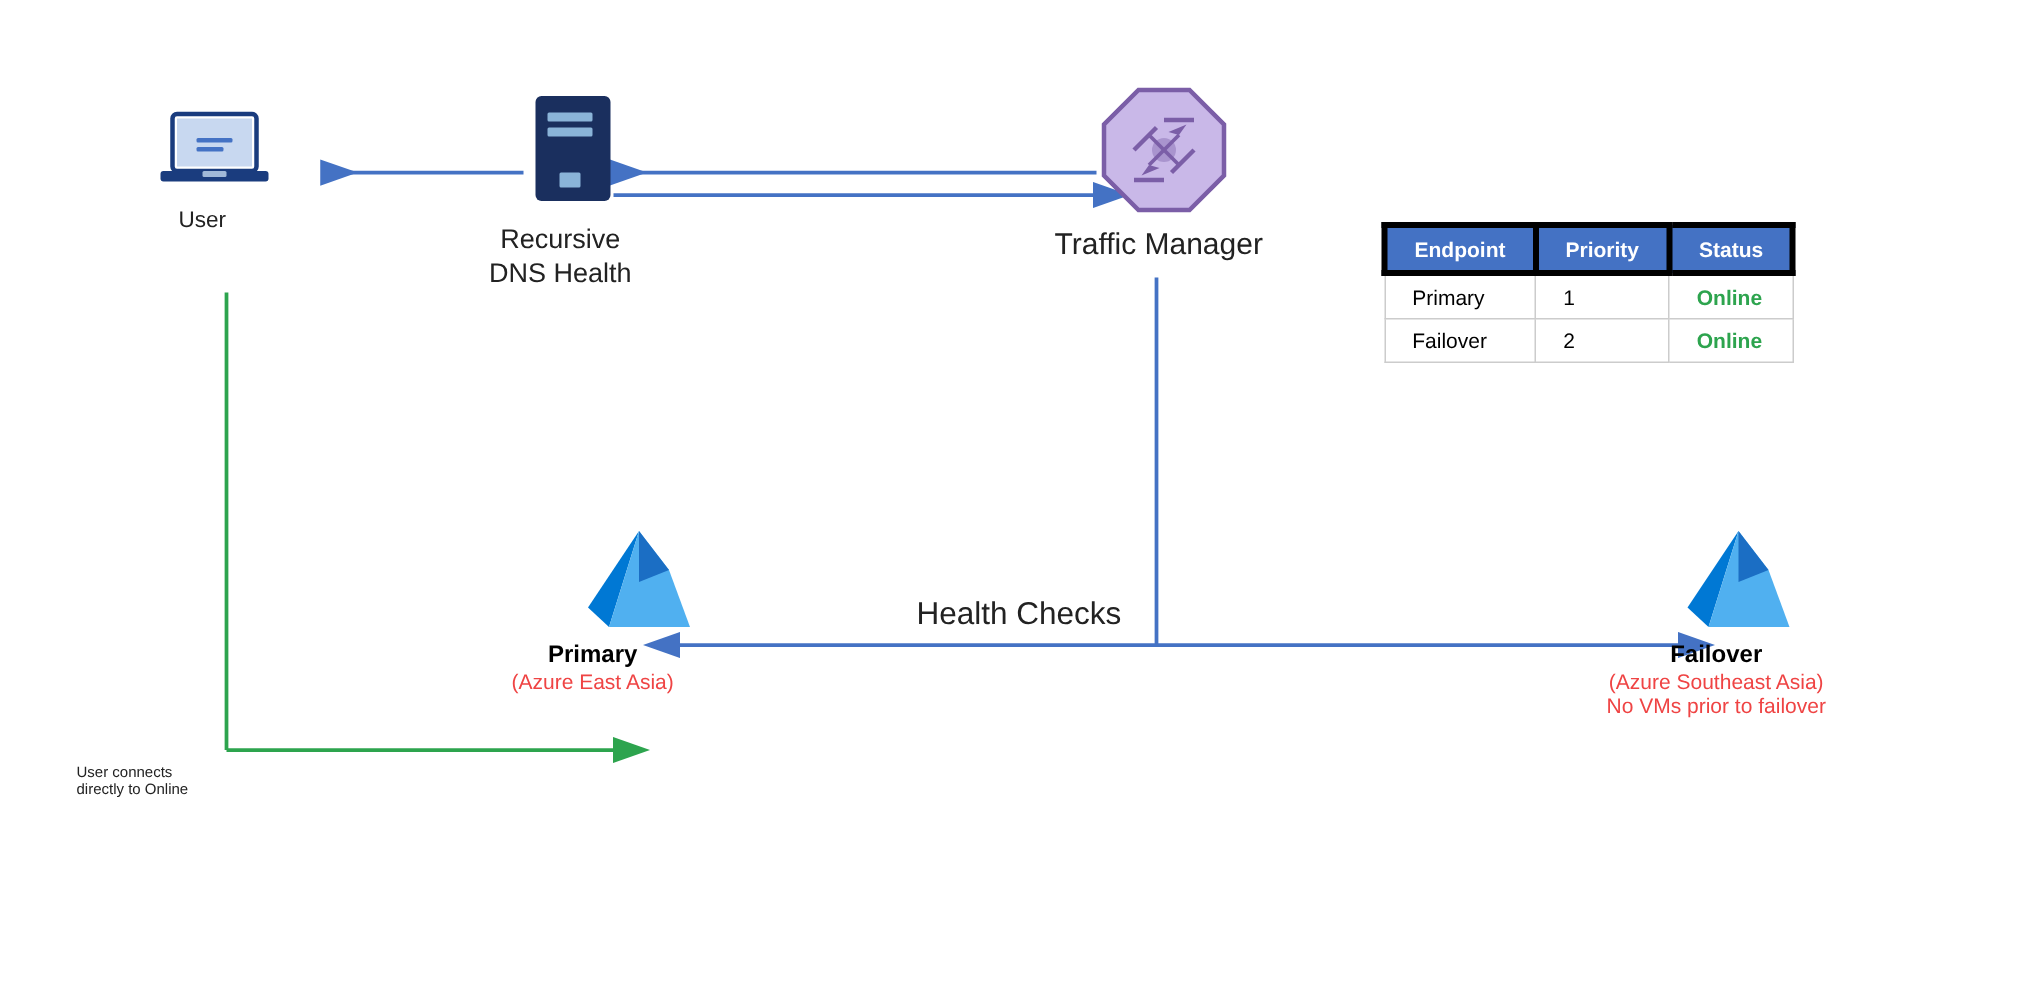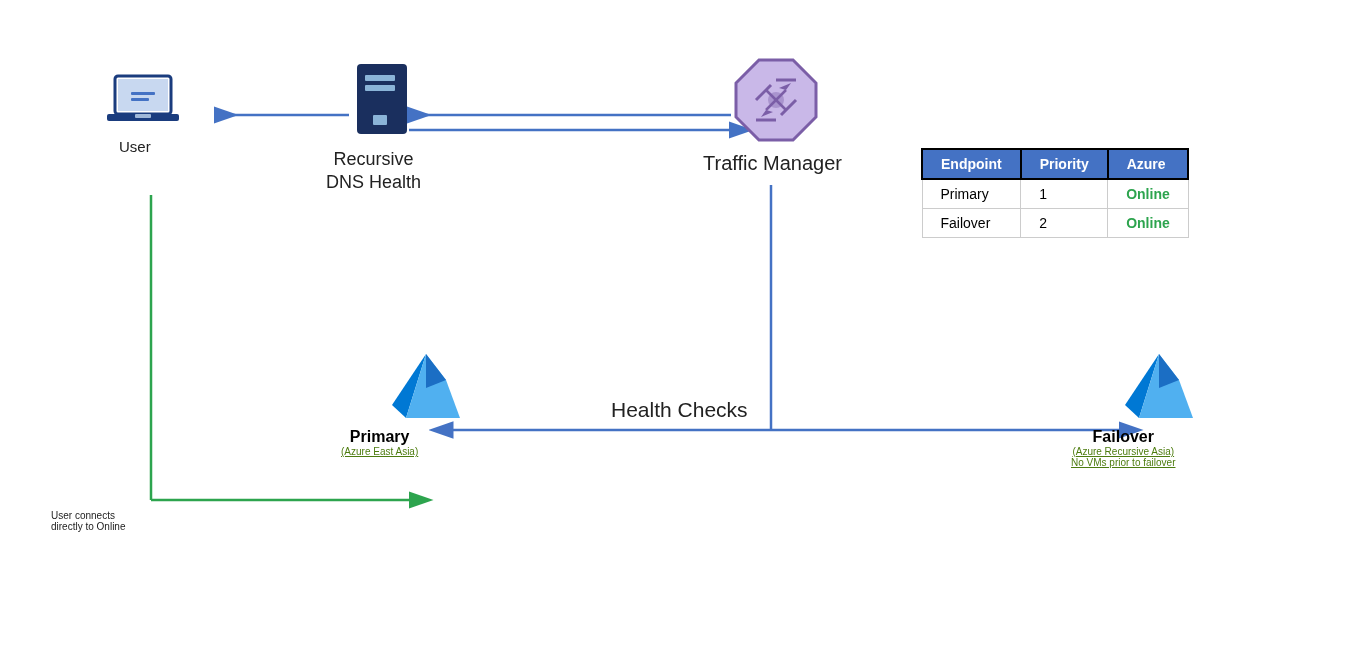--- a/index.html
+++ b/index.html
@@ -30,21 +30,21 @@
     .endpoint-table {
       position: absolute;
       border-collapse: collapse;
       font-size: 14px;
     }
     .endpoint-table th {
       background: #4472C4;
       color: #fff;
       padding: 6px 18px;
       text-align: left;
-      border: 2px solid #000000;
+      border: 4px solid #000000;
     }
     .endpoint-table td {
       padding: 6px 18px;
       border: 1px solid #ccc;
       background: #fff;
     }
     .status-online { color: #2da44e; font-weight: 700; }
 
     
     .svg-layer {
@@ -74,23 +74,22 @@
     
     .region-label {
       position: absolute;
       text-align: center;
     }
     .region-label .main {
       font-weight: 700;
       font-size: 16px;
     }
     .region-label .sub {
-      font-size: 10px;
-      color: #4d7c0f;
-      text-decoration: underline;
+      font-size: 14px;
+      color: #ef4444;
     }
   </style>
 </head>
 <body>
 
 <div class="diagram">
 
   <svg class="svg-layer">
     
     <defs>
@@ -200,21 +199,21 @@
       <polygon points="35,55 30,62 42,57" fill="#7B5EA7"></polygon>
     </svg>
   </div>
   <div class="label" style="left:672px; top:152px; font-size:20px;">Traffic Manager</div>
 
   <table class="endpoint-table" style="left:890px; top:148px;">
     <thead>
       <tr>
         <th>Endpoint</th>
         <th>Priority</th>
-        <th>Azure</th>
+        <th>Status</th>
       </tr>
     </thead>
     <tbody>
       <tr>
         <td>Primary</td>
         <td>1</td>
         <td class="status-online">Online</td>
       </tr>
       <tr>
         <td>Failover</td>
@@ -243,21 +242,21 @@
 
   <div style="position:absolute; left:1088px; top:350px;">
     <svg width="80" height="72" viewBox="0 0 80 72">
       <polygon points="40,4 20,68 6,55" fill="#0078D4"></polygon>
       <polygon points="40,4 60,30 74,68 20,68" fill="#50B0F0"></polygon>
       <polygon points="40,4 60,30 40,38" fill="#1B6EC4"></polygon>
     </svg>
   </div>
   <div class="region-label" style="left:1040px; top:428px;">
     <div class="main">Failover</div>
-    <div class="sub">(Azure Recursive Asia)</div>
+    <div class="sub">(Azure Southeast Asia)</div>
     <div class="sub">No VMs prior to failover</div>
   </div>
 
   <div class="health-label" style="left:580px; top:398px;">Health Checks</div>
 
   <div class="connects-label" style="left:20px; top:510px; text-align:left;">
     <span>User connects</span><br>
     <span>directly to Online</span>
   </div>
 

